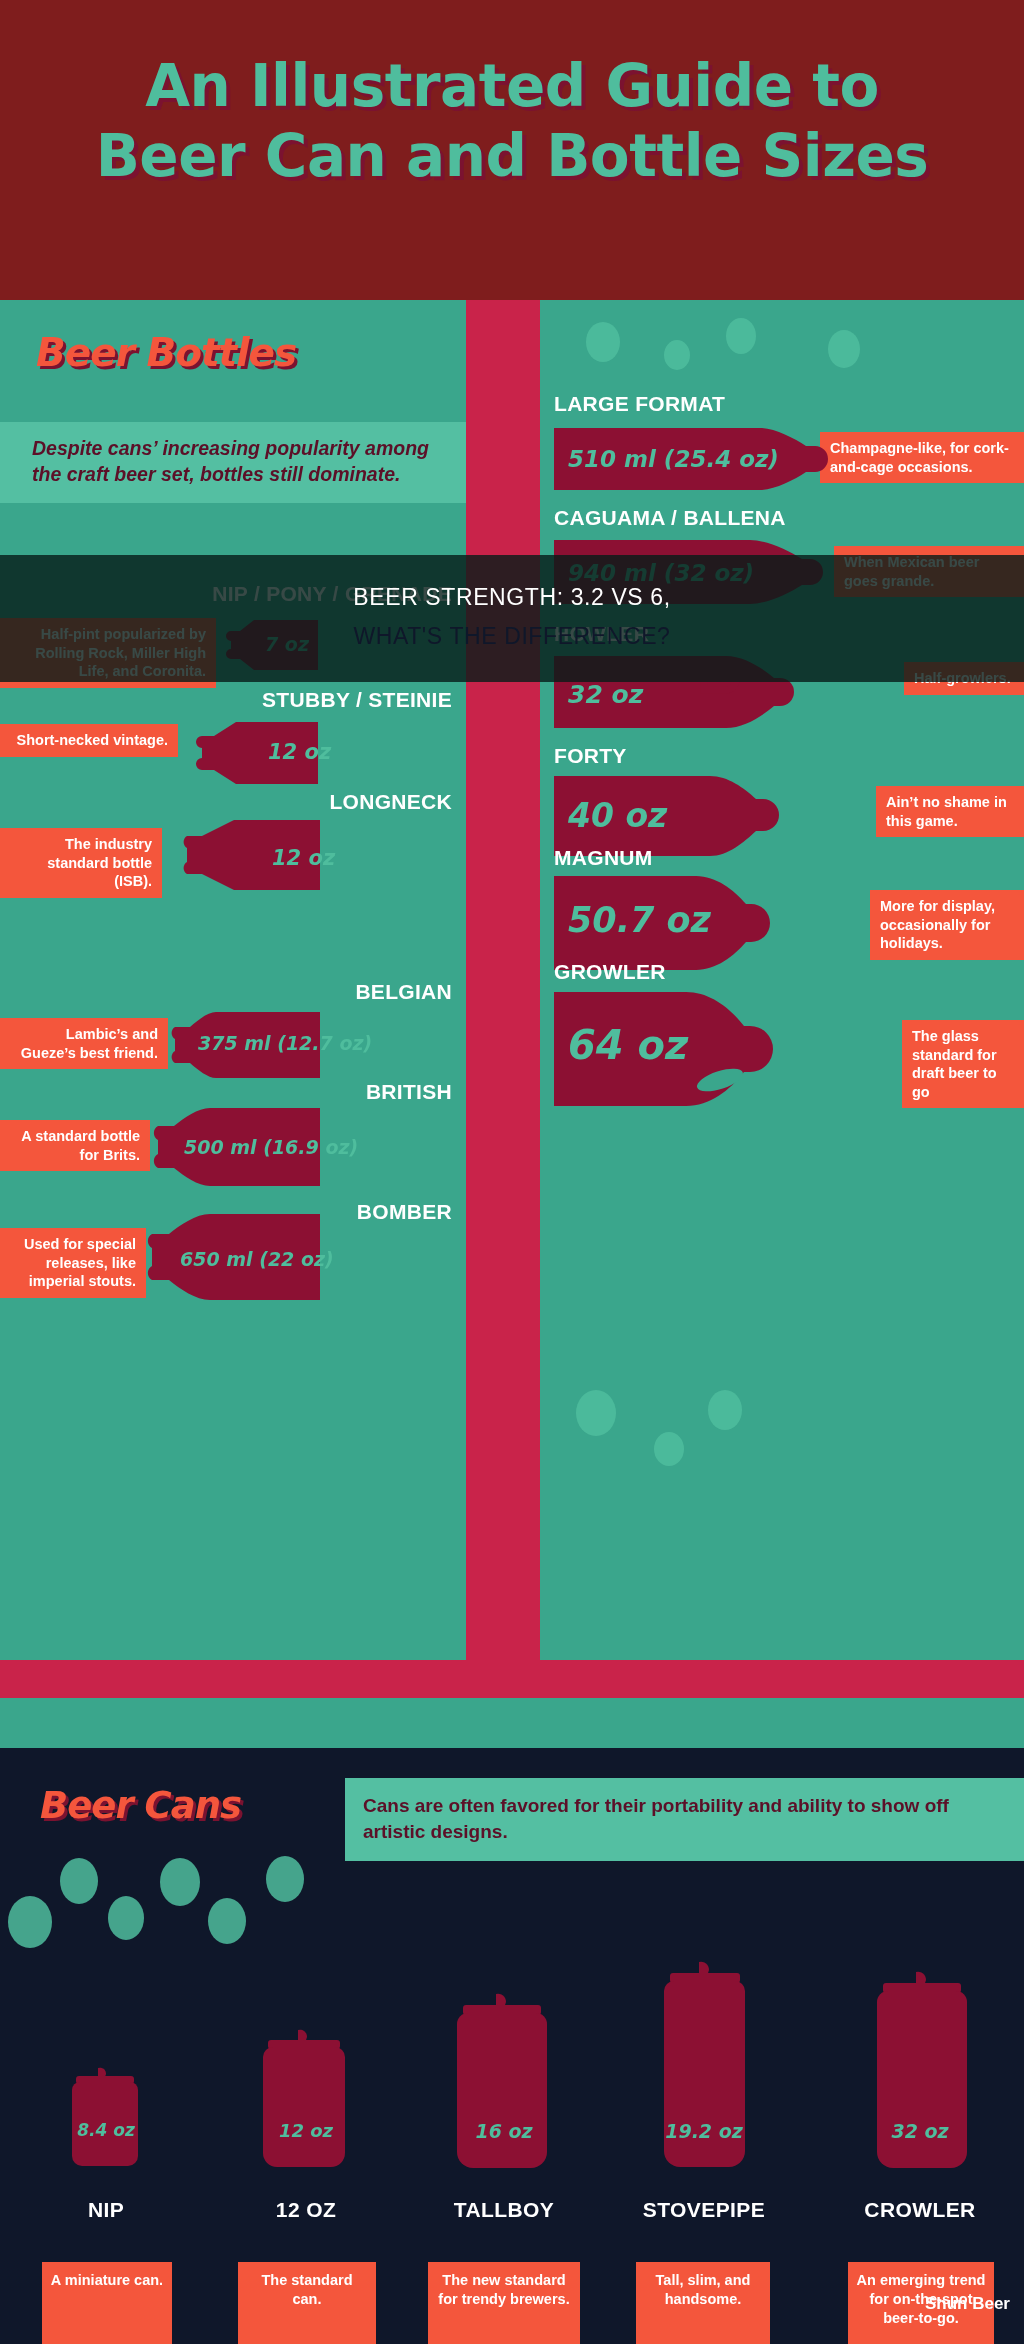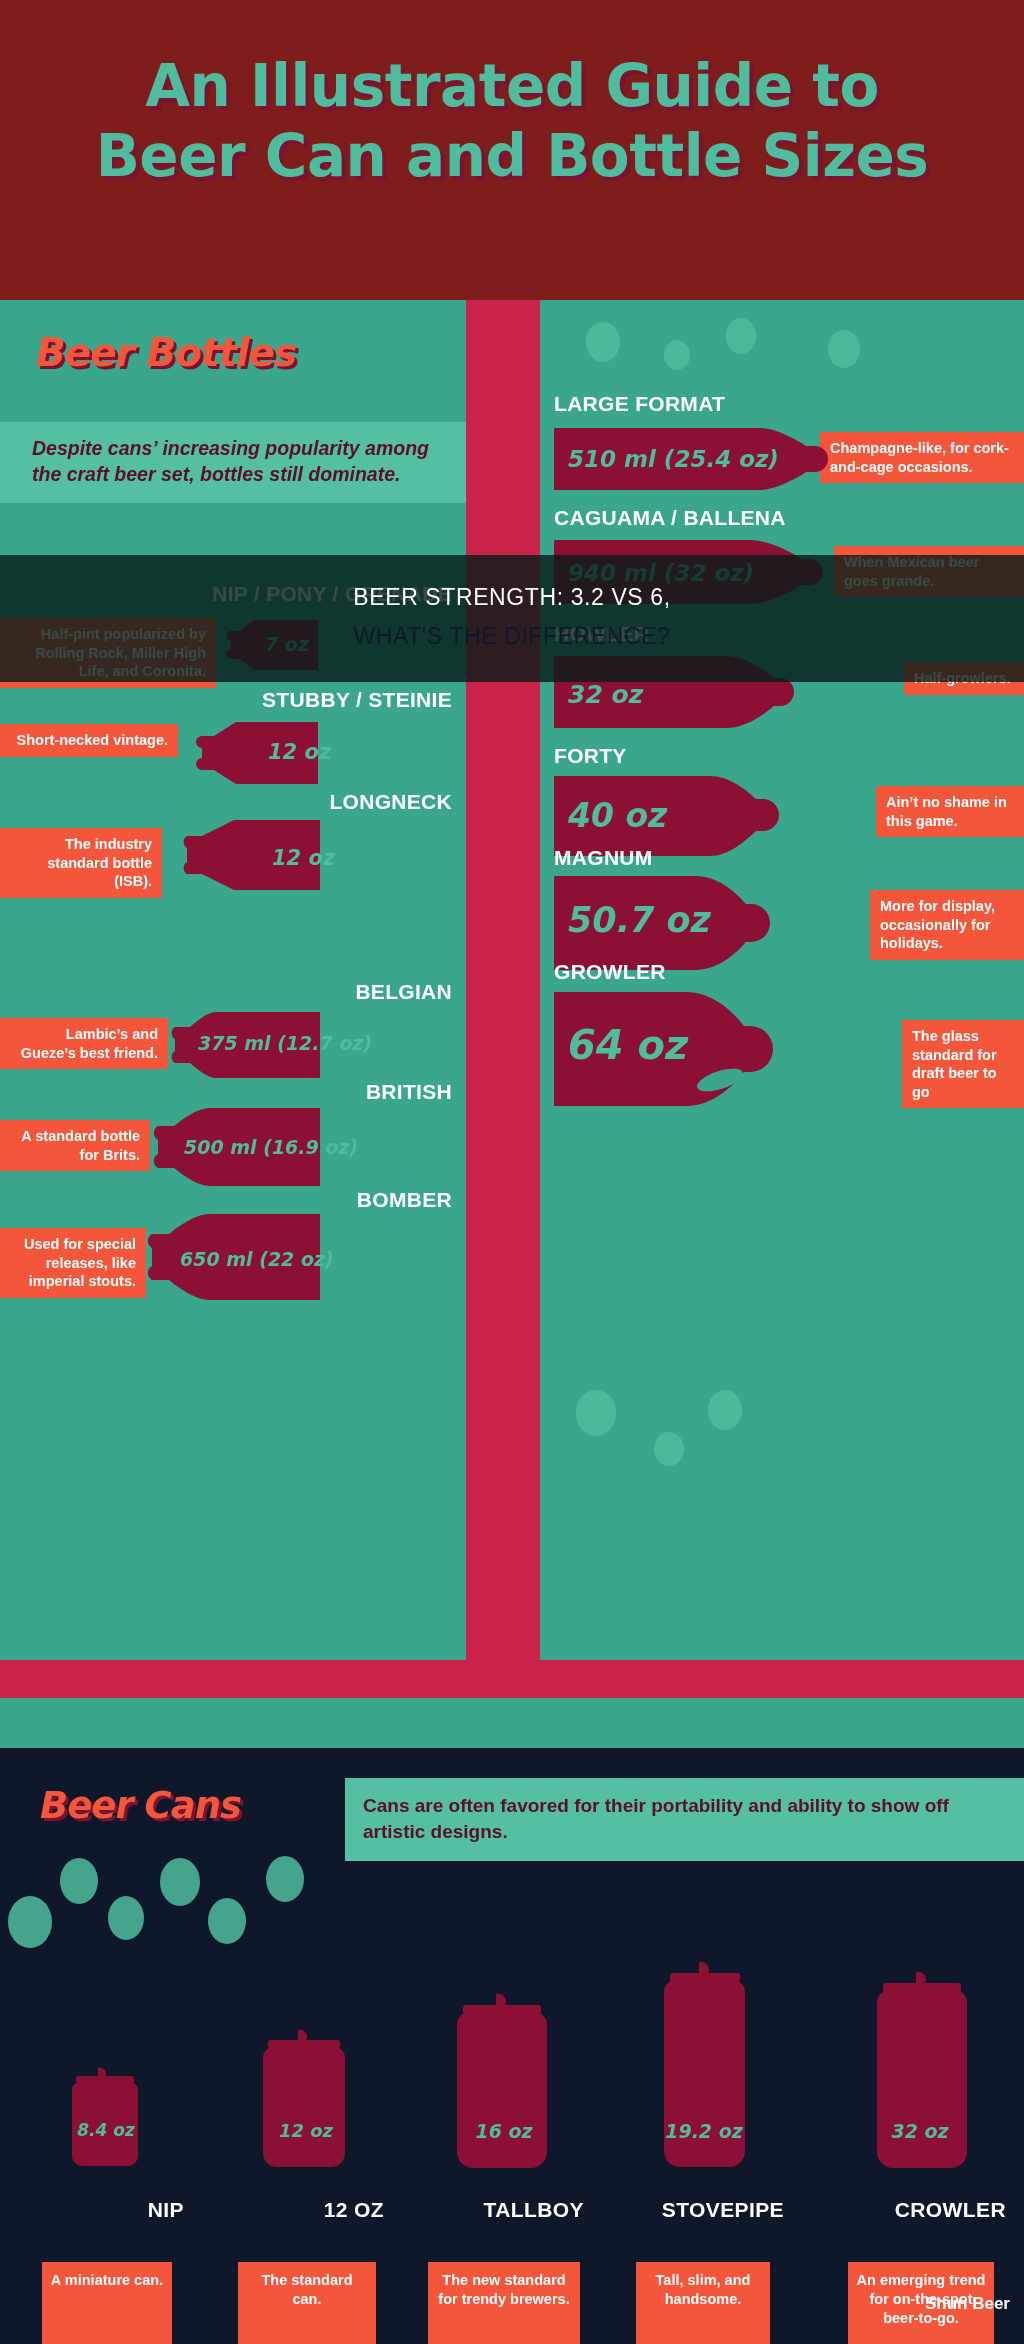--- a/index.html
+++ b/index.html
@@ -158,21 +158,21 @@
   .bubble {
     position: absolute;
     background: #4fbd9d;
     border-radius: 50%;
     opacity: 0.85;
   }
   .canwrap { position: absolute; }
   .can-name {
     position: absolute;
     color: #ffffff; font-weight: 900; font-size: 21px;
-    text-align: right; letter-spacing: 0.4px;
+    text-align: center; letter-spacing: 0.4px;
     white-space: nowrap;
   }
   .can-cap {
     position: absolute;
     background: #f4563c; color: #ffffff;
     font-weight: bold; font-size: 14.5px; line-height: 1.3;
     padding: 9px 8px; text-align: center;
   }
   .can-sz {
     position: absolute;
@@ -255,21 +255,21 @@
         <div class="cap" style="top:40px;width:150px;">A standard bottle for Brits.</div>
         <div class="bot" style="left:150px;top:28px;">
           <svg width="170" height="78" viewBox="0 0 170 78">
             <path d="M170 0 H60 C48 0 34 10 24 18 H8 a8 8 0 0 0 0 14 v14 a8 8 0 0 0 0 14 h16 C34 68 48 78 60 78 H170 Z" fill="#8c1033"></path>
           </svg>
         </div>
         <div class="sz" style="left:184px;top:56px;font-size:19px;">500 ml (16.9 oz)</div>
       </div>
 
       <div class="brow" style="top:888px;height:140px;">
-        <div class="nm" style="top:0;text-align:center;">BOMBER</div>
+        <div class="nm" style="top:12px;text-align:center;">BOMBER</div>
         <div class="cap" style="top:40px;width:146px;">Used for special releases, like imperial stouts.</div>
         <div class="bot" style="left:144px;top:26px;">
           <svg width="176" height="86" viewBox="0 0 176 86">
             <path d="M176 0 H66 C52 0 36 11 25 20 H8 a8 8 0 0 0 0 14 v18 a8 8 0 0 0 0 14 h17 C36 75 52 86 66 86 H176 Z" fill="#8c1033"></path>
           </svg>
         </div>
         <div class="sz" style="left:180px;top:60px;font-size:19px;">650 ml (22 oz)</div>
       </div>
     </div>
 

